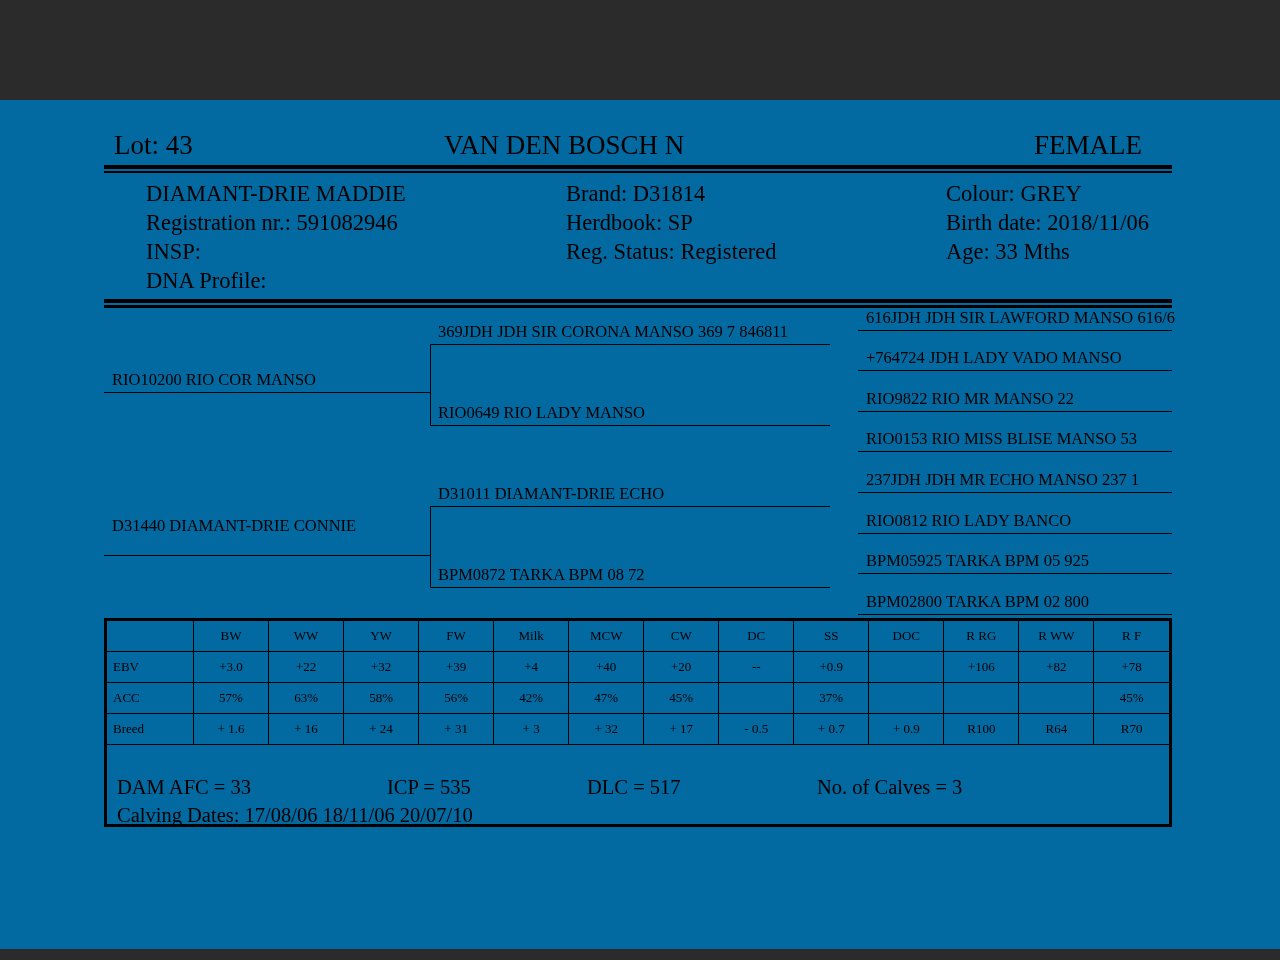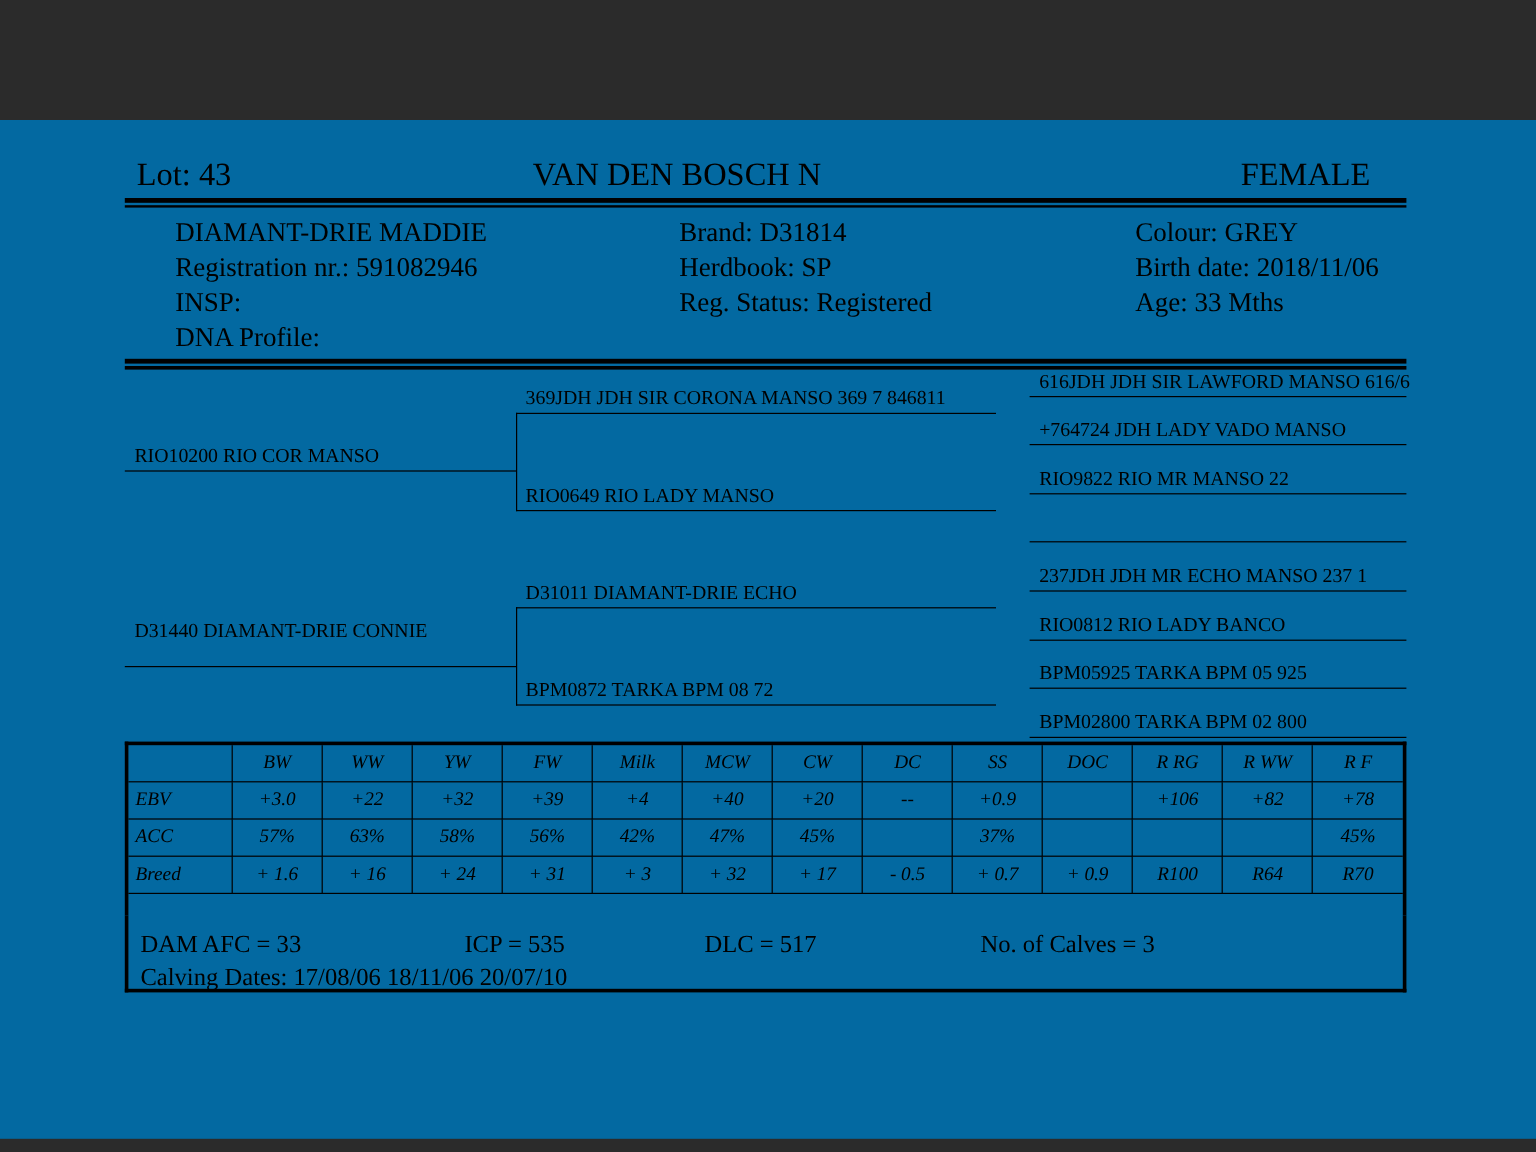--- a/index.html
+++ b/index.html
@@ -80,23 +80,22 @@
   .vline { width: 1px; }
 
   
   .ebv-wrap {
     border: 3px solid #000;
     border-bottom: none;
   }
   table.ebv {
     border-collapse: collapse;
     width: 100%;
-    font-size: 16px;
+    font-size: 13px;
     table-layout: fixed;
-    font-style: italic;
   }
   table.ebv td {
     border: 1px solid #000;
     height: 30px;
     text-align: center;
     padding: 0 2px;
     font-family: "Liberation Serif", serif;
   }
   table.ebv td.lbl {
     text-align: left;
@@ -189,20 +188,21 @@
 
       <div class="cell" style="left:762px; top:0px;">616JDH JDH SIR LAWFORD MANSO 616/6</div>
       <div class="ln hline" style="left:754px; top:22px; width:314px;"></div>
 
       <div class="cell" style="left:762px; top:40px;">+764724 JDH LADY VADO MANSO</div>
       <div class="ln hline" style="left:754px; top:62px; width:314px;"></div>
 
       <div class="cell" style="left:762px; top:81px;">RIO9822 RIO MR MANSO 22</div>
       <div class="ln hline" style="left:754px; top:103px; width:314px;"></div>
 
+      <div class="cell" style="left:762px; top:121px;">RIO0153 RIO MISS BLISE MANSO 53</div>
       <div class="ln hline" style="left:754px; top:143px; width:314px;"></div>
 
       <div class="cell" style="left:762px; top:162px;">237JDH JDH MR ECHO MANSO 237 1</div>
       <div class="ln hline" style="left:754px; top:184px; width:314px;"></div>
 
       <div class="cell" style="left:762px; top:203px;">RIO0812 RIO LADY BANCO</div>
       <div class="ln hline" style="left:754px; top:225px; width:314px;"></div>
 
       <div class="cell" style="left:762px; top:243px;">BPM05925 TARKA BPM 05 925</div>
       <div class="ln hline" style="left:754px; top:265px; width:314px;"></div>

